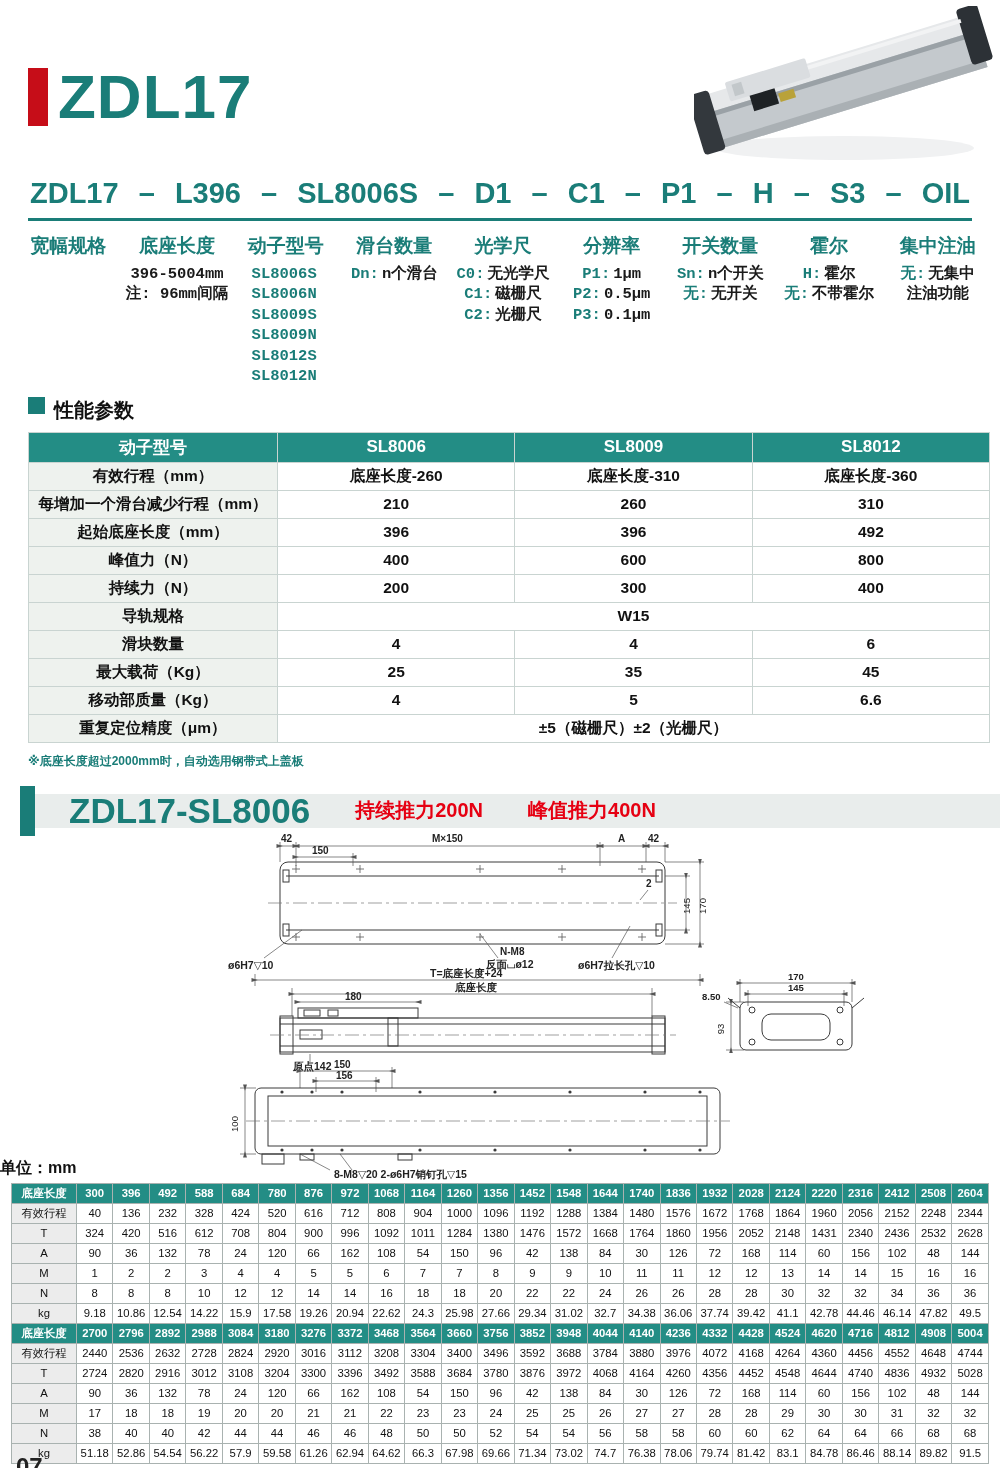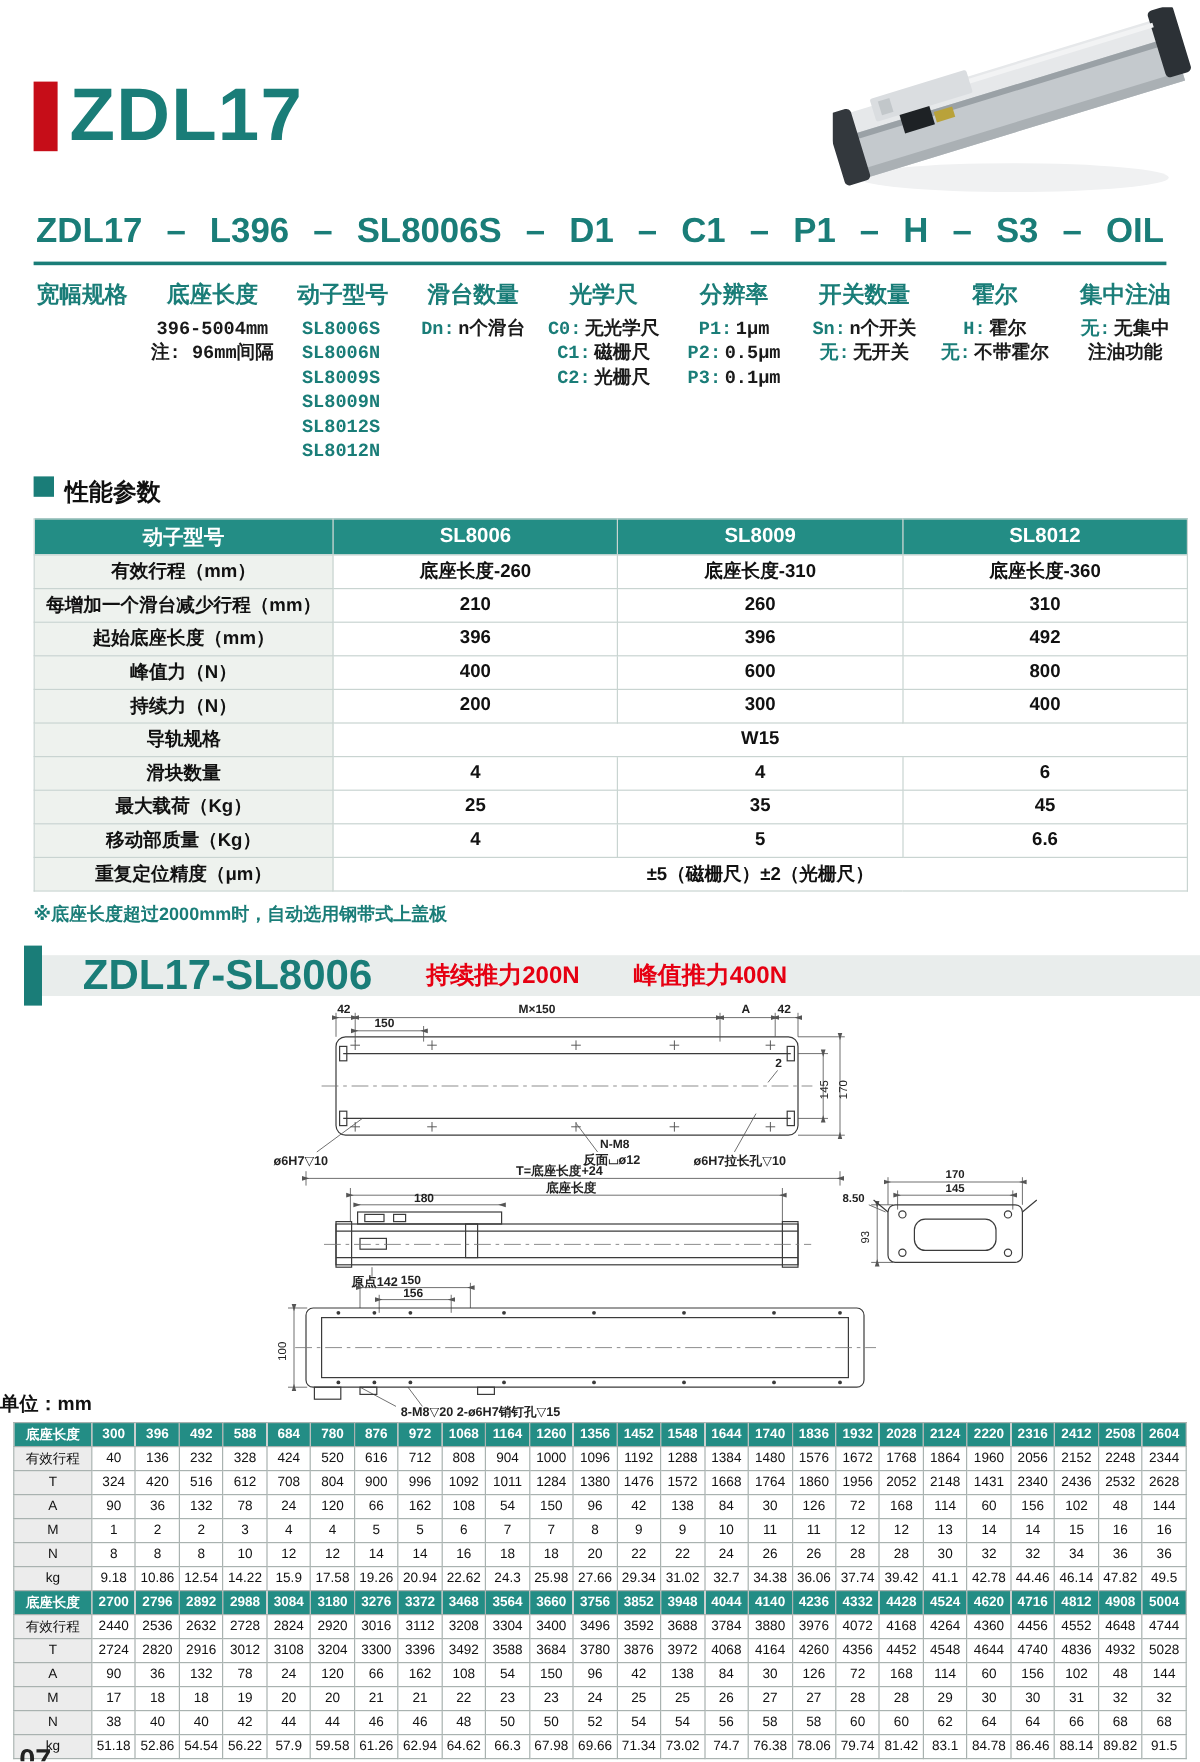--- a/index.html
+++ b/index.html
@@ -27,21 +27,21 @@
 
   
   .sec-head{display:flex;align-items:flex-start;margin:10px 0 8px 28px;}
   .teal-sq{width:17px;height:17px;background:#1a7d78;margin-right:9px;}
   .sec-title{font-size:20px;font-weight:bold;color:#101010;margin:0;}
   table.perf{width:962px;margin-left:28px;border-collapse:collapse;table-layout:fixed;}
   table.perf th{width:240px;background:#eef2ee;}
   table.perf th,table.perf td{border:1px solid #c9d4d1;text-align:center;font-size:15.5px;
     padding:3px 4px;color:#111;font-weight:bold;height:21px;}
   table.perf tr.hrow th,table.perf tr.hrow td{background:#238d85;color:#fff;font-size:17px;}
-  .note{color:#1a7d78;font-size:15px;font-weight:bold;margin:10px 0 0 28px;}
+  .note{color:#1a7d78;font-size:12px;font-weight:bold;margin:10px 0 0 28px;}
 
   
   .banner{display:flex;align-items:center;margin:24px 0 0 20px;height:34px;background:#e9edec;}
   .banner-bar{width:15px;height:50px;background:#1a7d78;flex:0 0 15px;}
   .banner-title{color:#1a7d78;font-size:35px;font-weight:bold;margin-left:34px;line-height:1;}
   .banner-sub{color:#e60012;font-size:20px;font-weight:bold;margin-left:45px;}
 
   
   .drawing{display:block;margin:2px 0 0 0;}
   .drawing text{font-family:"Liberation Sans","DejaVu Sans",sans-serif;fill:#222;}

